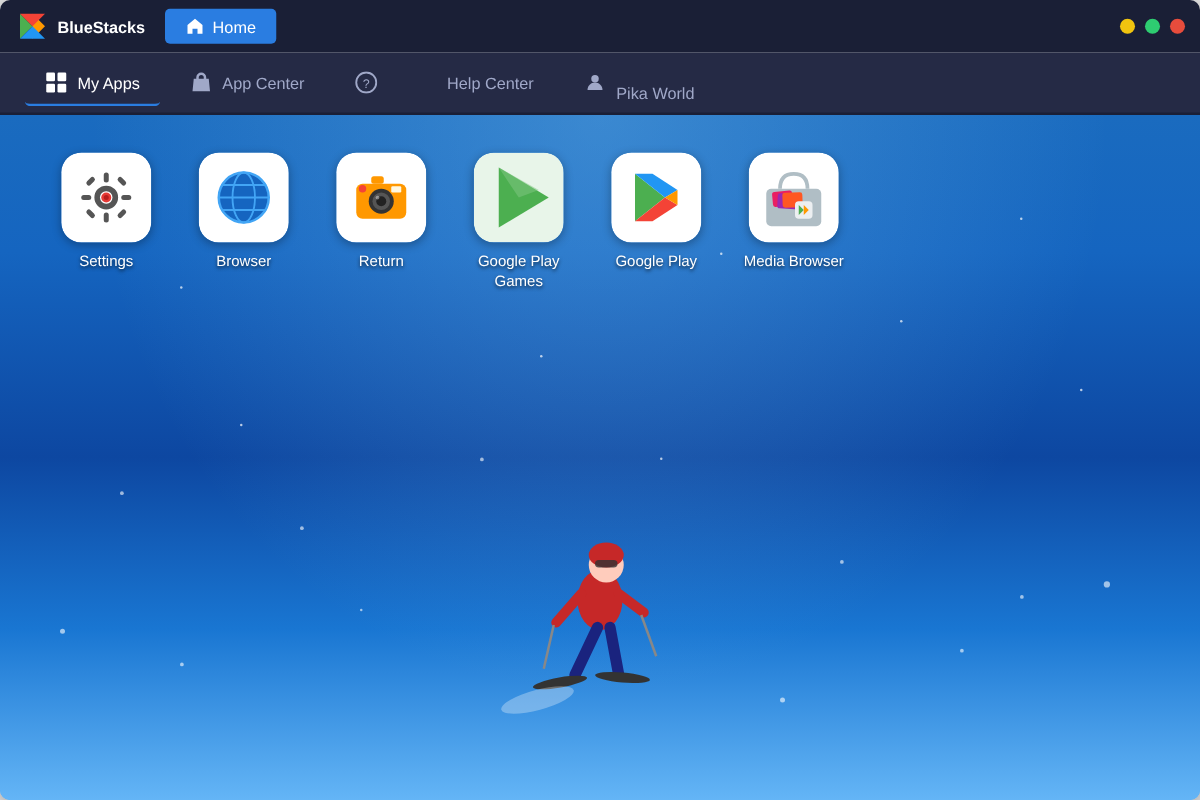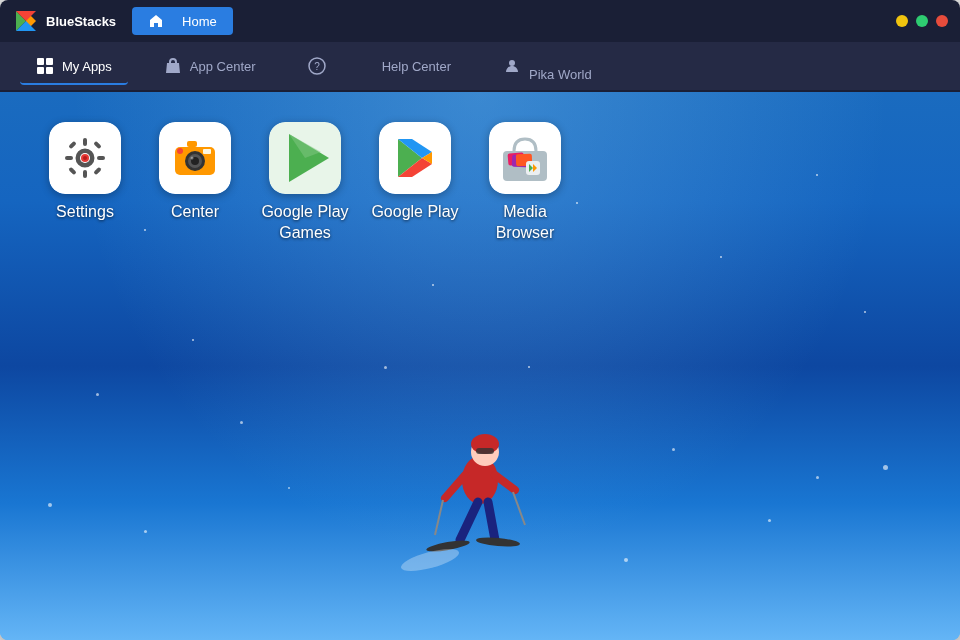--- a/index.html
+++ b/index.html
@@ -45,41 +45,41 @@
 
     .logo-text {
       color: #ffffff;
       font-size: 13px;
       font-weight: 600;
     }
 
     .home-tab {
       display: flex;
       align-items: center;
-      gap: 18px;
+      gap: 6px;
       background: #2a7de1;
       padding: 6px 16px;
       border-radius: 4px;
       cursor: pointer;
     }
 
     .home-tab-text {
       color: #ffffff;
       font-size: 13px;
       font-weight: 500;
     }
 
     
     .nav-bar {
       height: 50px;
       background: #252a45;
       display: flex;
       align-items: center;
       padding: 0 20px;
-      gap: 20px;
+      gap: 8px;
       flex-shrink: 0;
       border-bottom: 2px solid #1a1f36;
     }
 
     .nav-item {
       display: flex;
       align-items: center;
       gap: 8px;
       padding: 8px 16px;
       cursor: pointer;
@@ -165,21 +165,21 @@
       border-radius: 16px;
       overflow: hidden;
       display: flex;
       align-items: center;
       justify-content: center;
       box-shadow: 0 2px 8px rgba(0,0,0,0.3);
     }
 
     .app-label {
       color: #ffffff;
-      font-size: 16px;
+      font-size: 12px;
       text-align: center;
       text-shadow: 0 1px 3px rgba(0,0,0,0.7);
       line-height: 1.3;
     }
 
     
     .skier-container {
       position: absolute;
       bottom: 0;
       left: 50%;
@@ -401,20 +401,35 @@
                 </g>
                 <circle cx="22" cy="22" r="8" fill="none" stroke="#555" stroke-width="3"></circle>
                 <circle cx="22" cy="22" r="4" fill="#e53935"></circle>
                 <circle cx="22" cy="22" r="2" fill="#b71c1c"></circle>
               </svg>
             </div>
           </div>
           <span class="app-label">Settings</span>
         </div>
 
+        <div class="app-item">
+          <div class="app-icon-wrapper">
+            <div class="icon-browser">
+              <svg width="50" height="50" viewBox="0 0 50 50">
+                <circle cx="25" cy="25" r="20" fill="#1565c0"></circle>
+                <ellipse cx="25" cy="25" rx="9" ry="20" fill="none" stroke="#42a5f5" stroke-width="1.5"></ellipse>
+                <line x1="5" y1="25" x2="45" y2="25" stroke="#42a5f5" stroke-width="1.5"></line>
+                <line x1="7" y1="15" x2="43" y2="15" stroke="#42a5f5" stroke-width="1.5"></line>
+                <line x1="7" y1="35" x2="43" y2="35" stroke="#42a5f5" stroke-width="1.5"></line>
+                <circle cx="25" cy="25" r="20" fill="none" stroke="#42a5f5" stroke-width="2"></circle>
+              </svg>
+            </div>
+          </div>
+          <span class="app-label">Browser</span>
+        </div>
 
         <div class="app-item">
           <div class="app-icon-wrapper">
             <div class="icon-camera">
               <svg width="50" height="50" viewBox="0 0 50 50">
 
                 <rect x="5" y="14" width="40" height="28" rx="5" fill="#FF9800"></rect>
 
                 <circle cx="25" cy="28" r="10" fill="#333"></circle>
                 <circle cx="25" cy="28" r="7" fill="#555"></circle>
@@ -422,21 +437,21 @@
                 <circle cx="22" cy="25" r="1.5" fill="rgba(255,255,255,0.4)"></circle>
 
                 <rect x="17" y="8" width="10" height="6" rx="2" fill="#FF9800"></rect>
 
                 <rect x="33" y="16" width="8" height="5" rx="1" fill="#FFF8E1"></rect>
 
                 <circle cx="10" cy="18" r="3" fill="#F44336"></circle>
               </svg>
             </div>
           </div>
-          <span class="app-label">Center</span>
+          <span class="app-label">Return</span>
         </div>
 
         <div class="app-item">
           <div class="app-icon-wrapper">
             <div class="icon-gpg">
 
               <svg width="72" height="72" viewBox="0 0 72 72">
                 <rect width="72" height="72" rx="16" fill="#e8f5e9"></rect>
 
                 <polygon points="20,12 60,36 20,60" fill="#4CAF50"></polygon>

